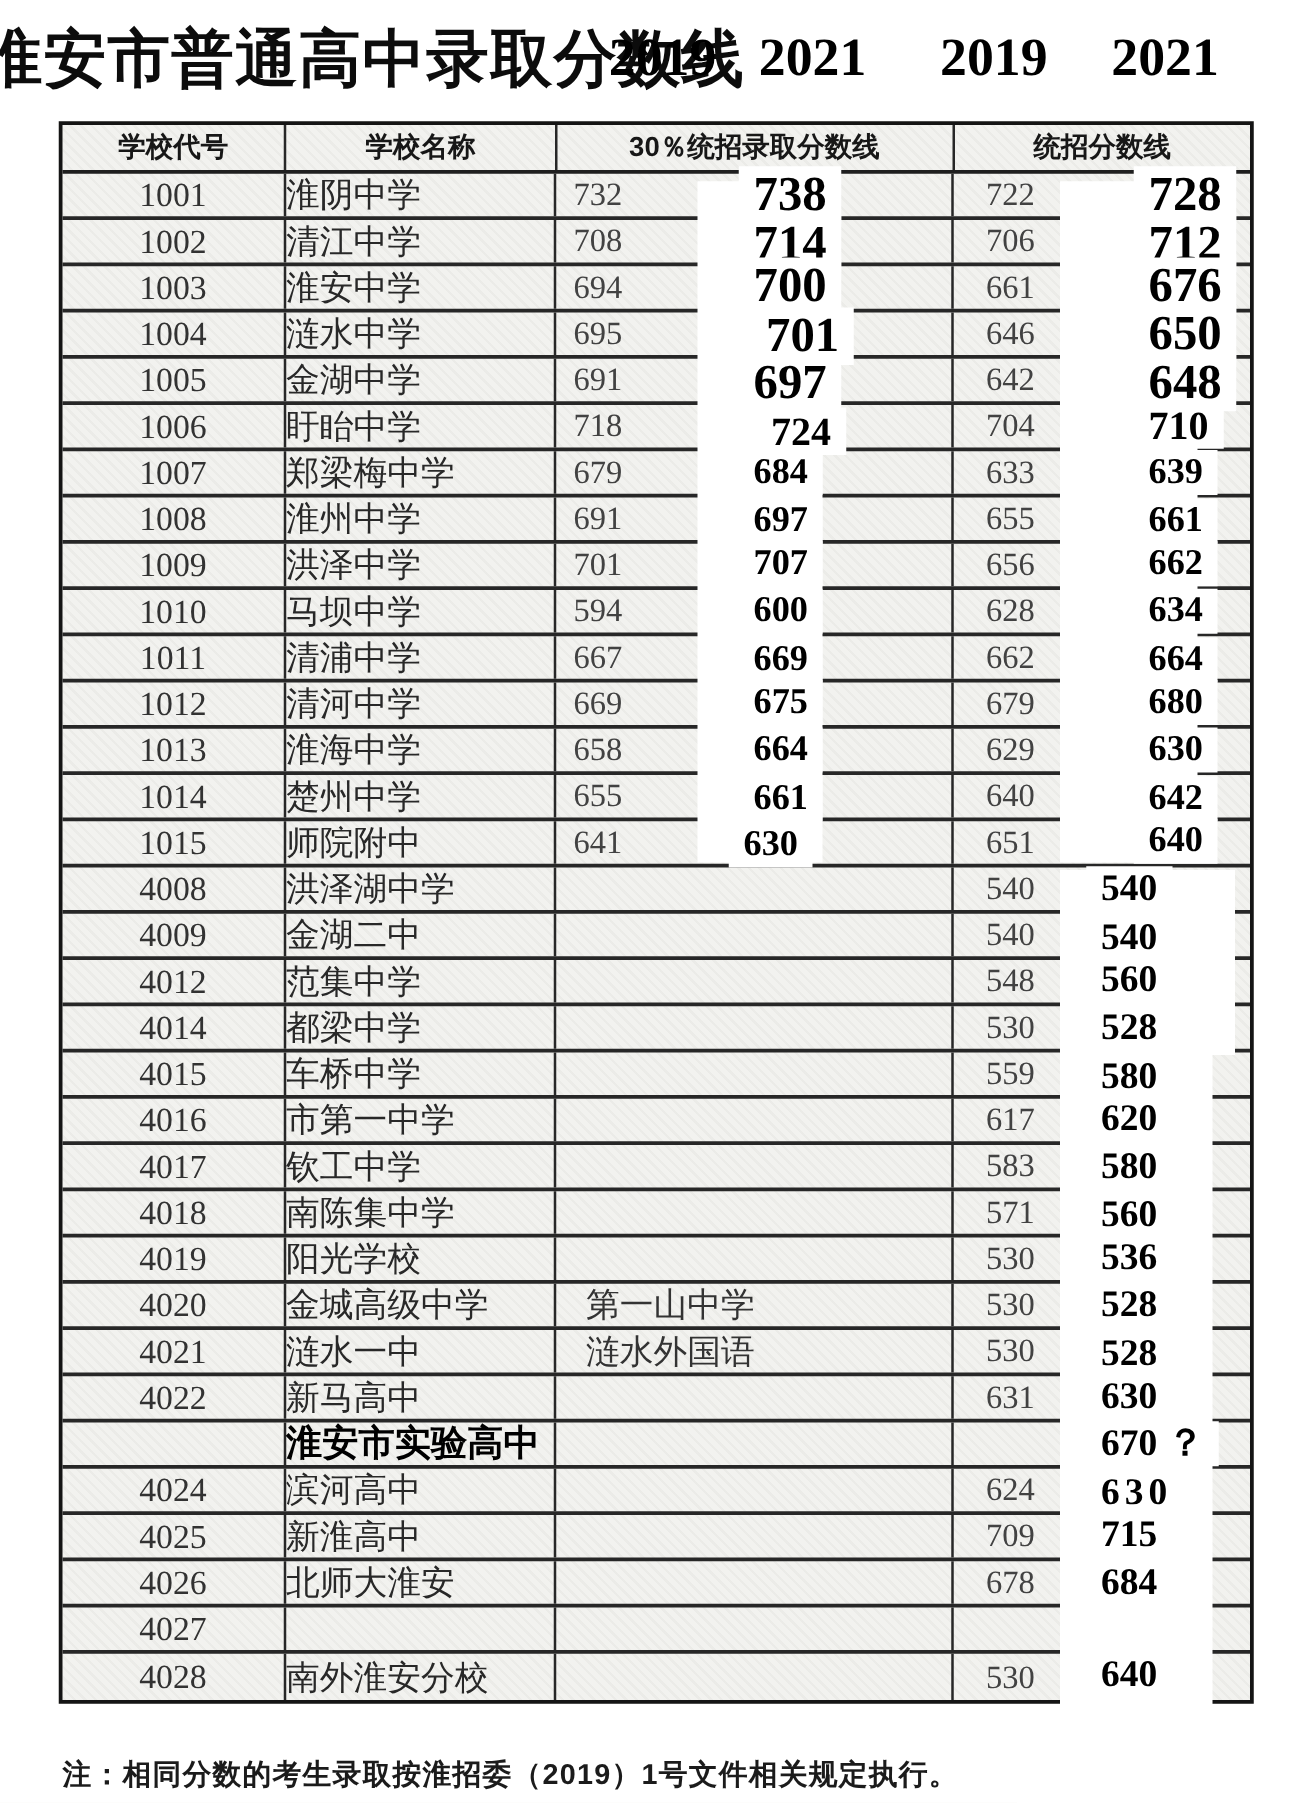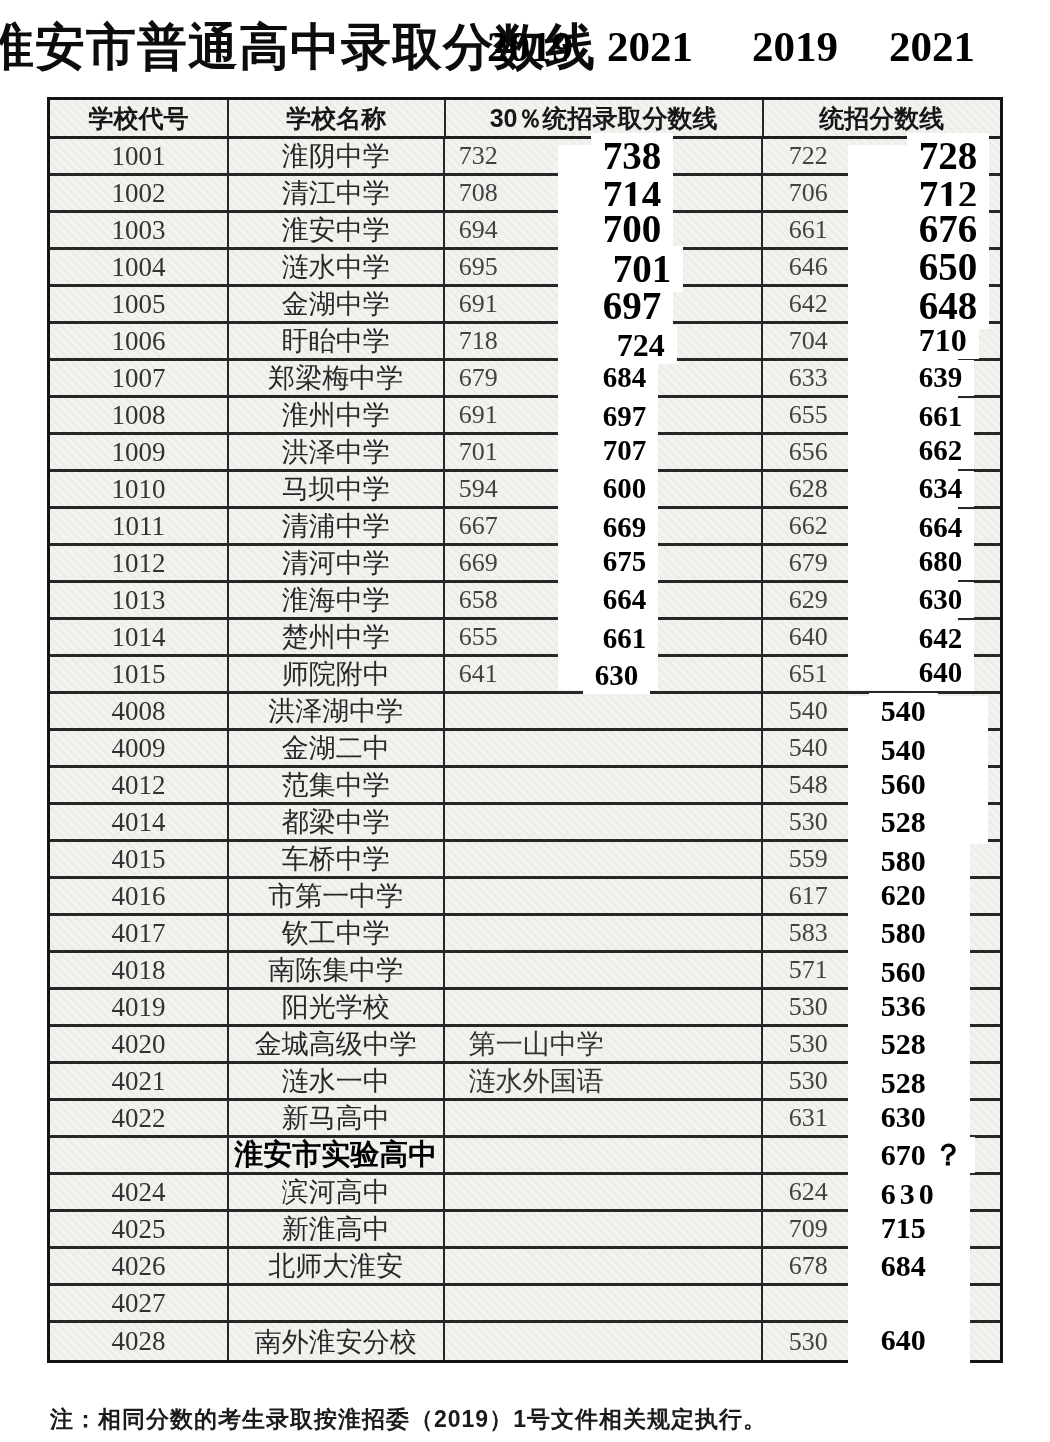--- a/index.html
+++ b/index.html
@@ -15,24 +15,24 @@
   
   .table{position:absolute;left:47px;top:97px;width:956px;box-sizing:border-box;
          border:3px solid #141414;background:#f2f2ef;
          background-image:repeating-linear-gradient(45deg,rgba(110,110,100,0.05) 0 2px,transparent 2px 6px);}
   .hrow,.row{display:flex;box-sizing:border-box;}
   .hrow{height:39px;border-bottom:3px solid #1f1f1f;}
   .row{height:37px;border-bottom:3px solid #272727;}
   .tbody .row:last-child{border-bottom:none;}
   .cell{box-sizing:border-box;display:flex;align-items:center;overflow:visible;}
   .c1{width:187px;border-right:2px solid #272727;justify-content:center;}
-  .c2{width:226px;border-right:2px solid #272727;justify-content:center;}
+  .c2{width:226px;border-right:2px solid #272727;justify-content:flex-start;}
   .c3{width:332px;border-right:2px solid #272727;padding-left:14px;}
   .c4{width:247px;padding-left:26px;}
-  .hrow .cell{justify-content:center;padding-left:0;font-weight:bold;font-size:25px;color:#171717;
+  .hrow .cell{justify-content:center;padding-left:0;font-weight:bold;font-size:22px;color:#171717;
               font-family:"Liberation Sans",sans-serif;}
   .code{font-size:27px;color:#323232;}
   .name{font-size:27px;color:#282828;font-family:"Liberation Sans",sans-serif;}
   .name.bold-name{font-weight:900;color:#000;font-size:29px;}
   .pv{font-size:26px;color:#424242;}
   .c3 .pv{width:80px;}
   .c4 .pv{width:72px;}
   .alt{margin-left:10px;font-size:27px;color:#333;font-family:"Liberation Sans",sans-serif;white-space:nowrap;}
   .bv{position:relative;z-index:3;font-weight:bold;color:#000;background:#fff;
       padding:3px 12px;line-height:1.02;font-size:29px;white-space:nowrap;}

